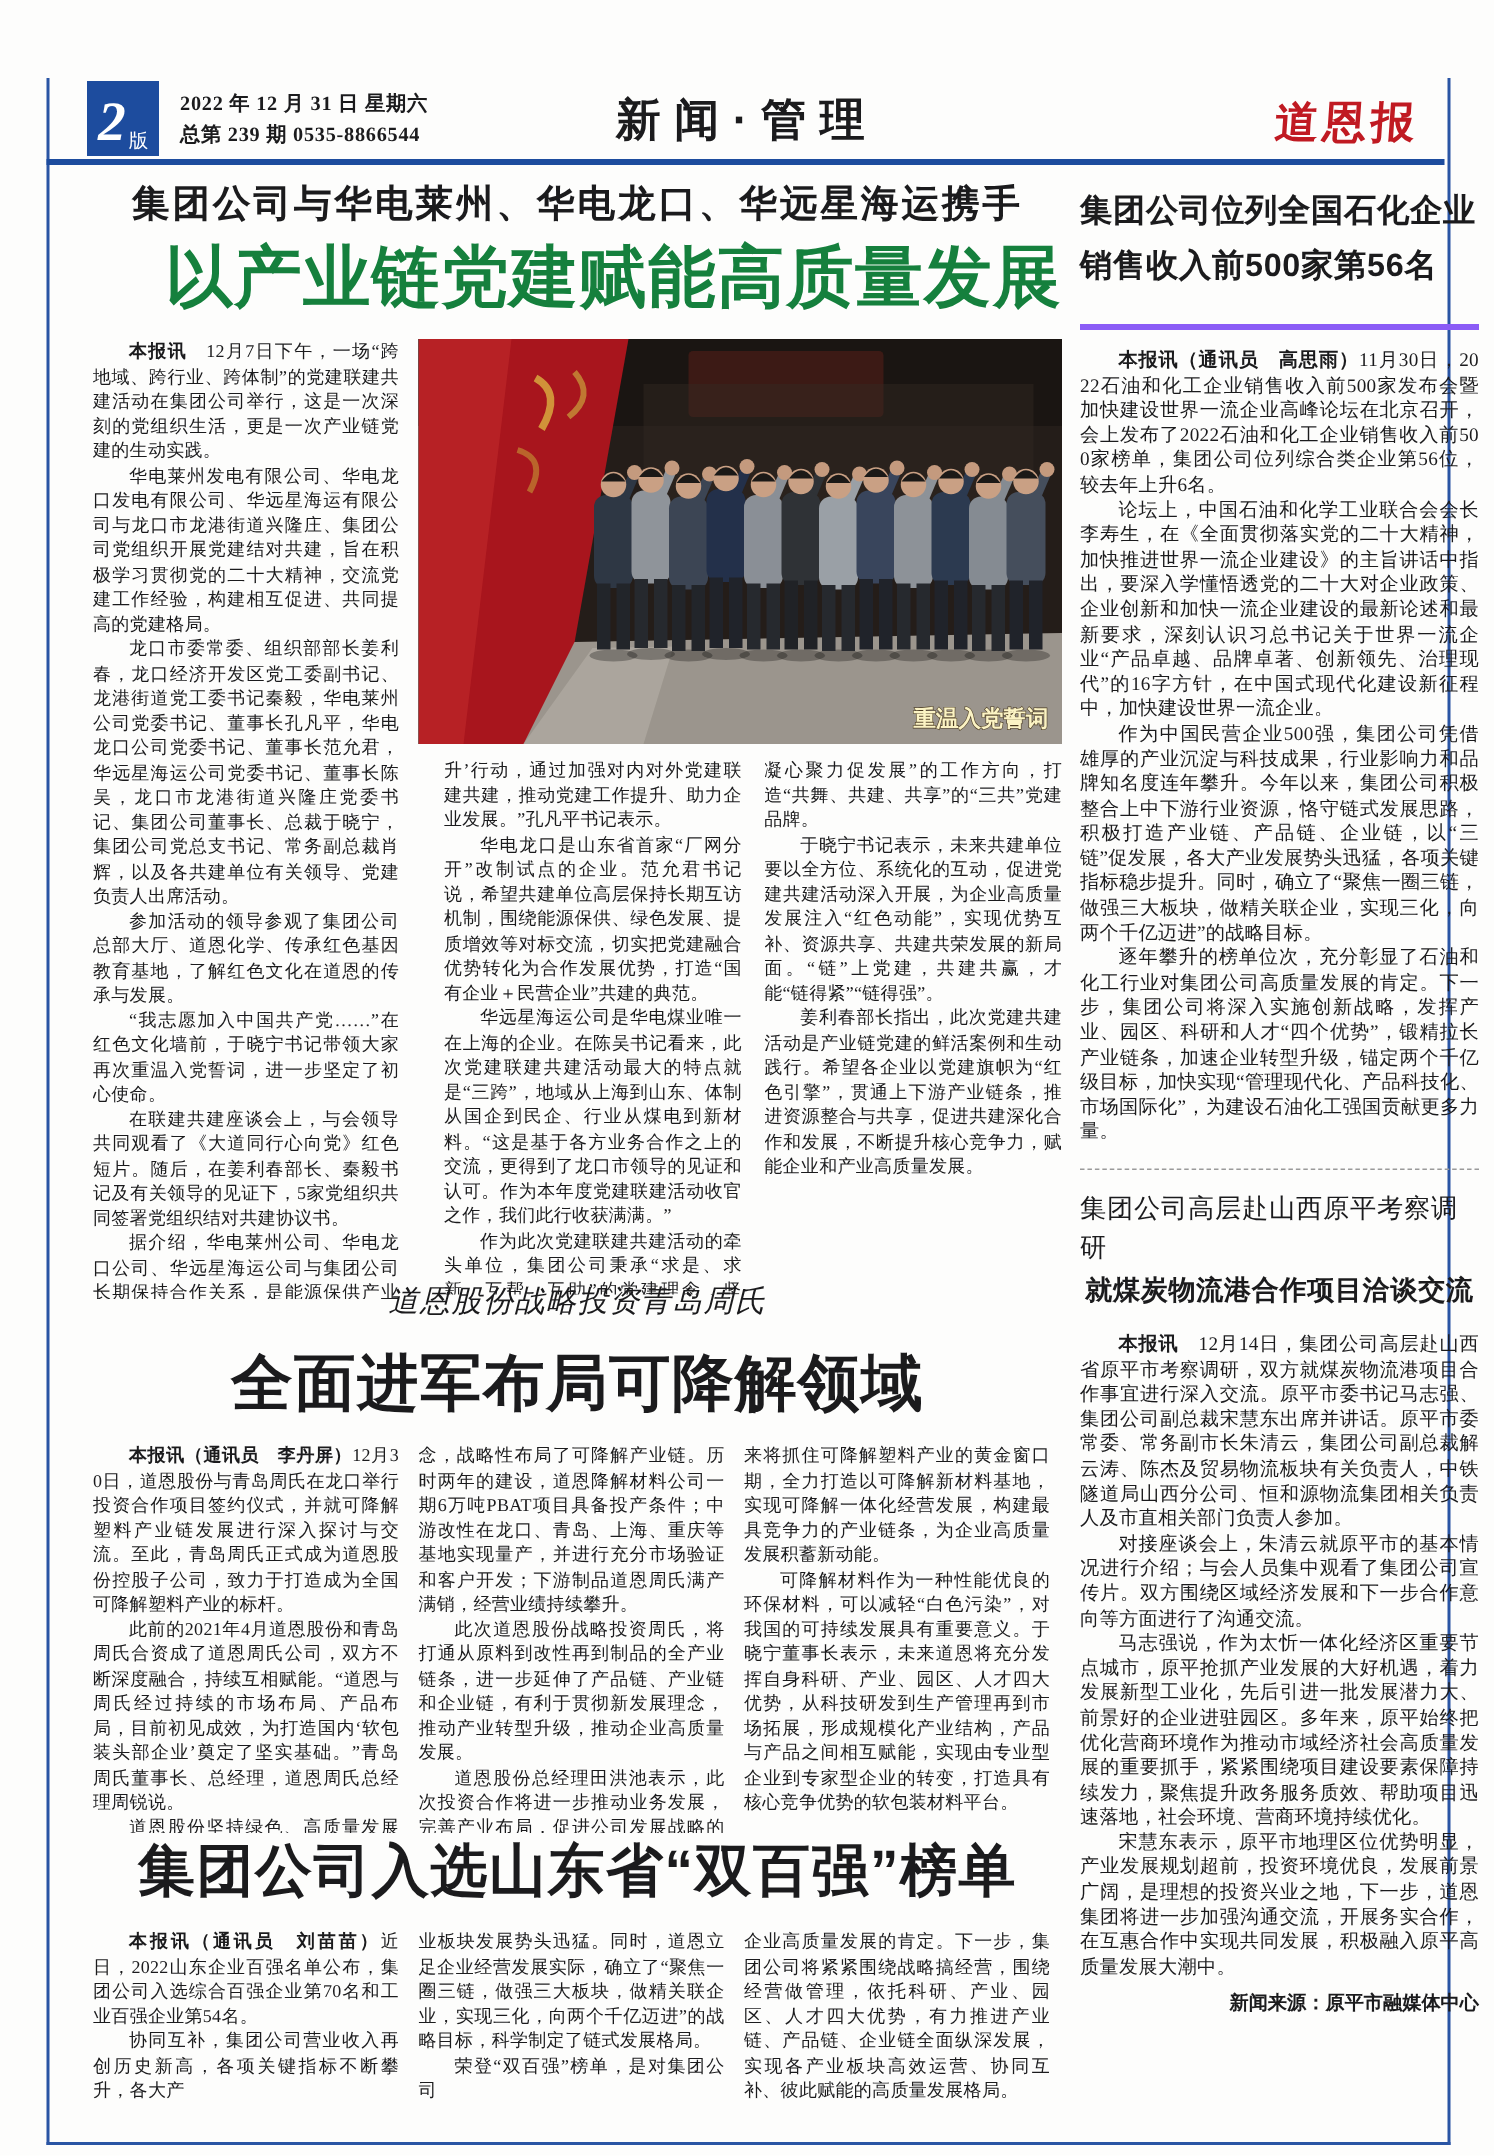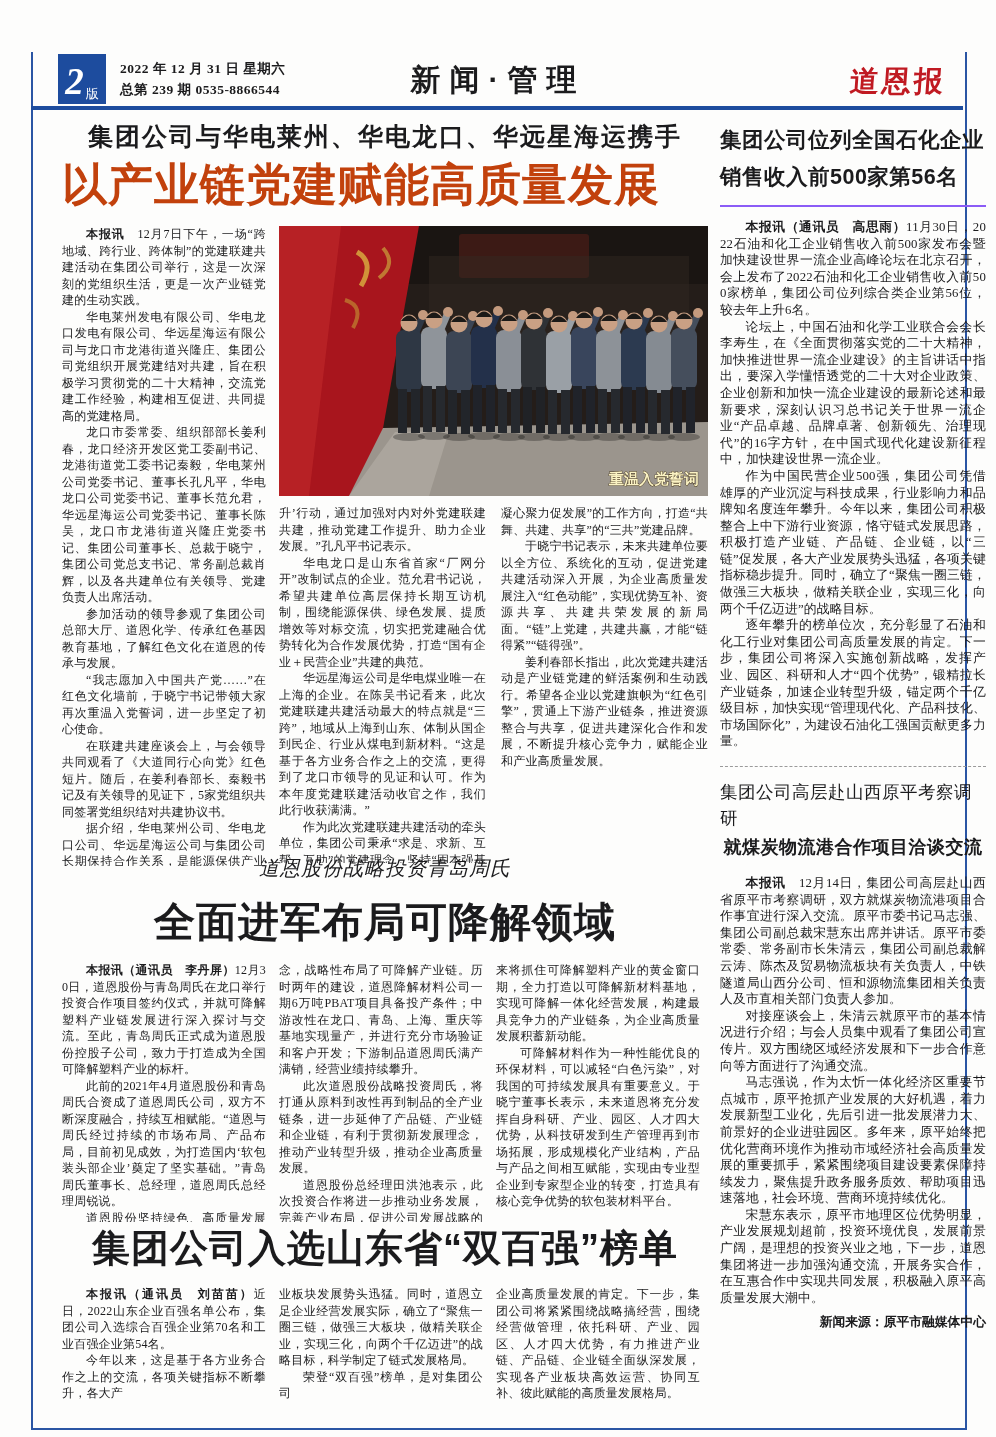--- a/index.html
+++ b/index.html
@@ -31,33 +31,33 @@
 
   
   .bodytext { font-size:12px; line-height:16.5px; letter-spacing:0.2px; }
   .para { margin:0; text-indent:2em; text-align:justify; word-break:break-all; }
   .para.cont { text-indent:0; }
   .para b { font-weight:bold; }
 
   
   .lead { position:absolute; left:62px; top:120px; width:646px; }
   .lead-kicker { text-align:center; font-weight:bold; font-size:25px; letter-spacing:2px; line-height:34px; }
-  .lead-title { text-align:left; color:#c2410c; font-family:"Liberation Sans","DejaVu Sans",sans-serif;
+  .lead-title { text-align:right; color:#15803d; font-family:"Liberation Sans","DejaVu Sans",sans-serif;
     font-weight:bold; font-size:45px; line-height:54px; letter-spacing:1px; margin-top:4px; }
   .lead-body { display:flex; gap:13px; margin-top:14px; }
   .lead-c1 { width:204px; height:640px; overflow:hidden; }
   .lead-right { width:429px; }
   .photo { display:block; width:429px; height:270px; background:#241d19; }
-  .subcols { display:flex; gap:15px; margin-top:9px; }
+  .subcols { display:flex; gap:15px; margin-top:9px;margin-left:17px; }
   .subcol { width:207px; height:358px; overflow:hidden; }
 
   
   .side { position:absolute; left:720px; top:122px; width:266px; }
   .rank-title { font-family:"Liberation Sans","DejaVu Sans",sans-serif; font-weight:bold;
-    font-size:21.5px; line-height:37px; letter-spacing:0.5px; padding-bottom:9px; border-bottom:2px solid #8b5cf6; }
+    font-size:21.5px; line-height:37px; letter-spacing:0.5px; padding-bottom:20px; border-bottom:4px solid #8b5cf6; }
   .side .bodytext { font-size:12.8px; line-height:16.6px; }
   .rank-body { margin-top:12px; }
   .side-divider { border:none; border-top:1px dashed #9a9a9a; margin:16px 0 12px 0; }
   .yp-kicker { font-size:17.5px; letter-spacing:0.5px; line-height:26px; }
   .yp-title { text-align:center; font-family:Liberation Sans, sans-serif;
     font-weight:bold; font-size:18px; letter-spacing:0.5px; line-height:28px; margin-top:2px; }
   .yp-body { margin-top:14px; }
   .source { text-align:right; font-weight:bold; font-size:12.8px; margin-top:8px;
     font-family:Liberation Serif, serif; }
 
@@ -314,21 +314,21 @@
           <p class="para">可降解材料作为一种性能优良的环保材料，可以减轻“白色污染”，对我国的可持续发展具有重要意义。于晓宁董事长表示，未来道恩将充分发挥自身科研、产业、园区、人才四大优势，从科技研发到生产管理再到市场拓展，形成规模化产业结构，产品与产品之间相互赋能，实现由专业型企业到专家型企业的转变，打造具有核心竞争优势的软包装材料平台。</p>
         </div>
     </div>
   </div>
 
   <div class="sbq">
     <div class="sbq-title">集团公司入选山东省“双百强”榜单</div>
     <div class="cols3">
       <div class="col3 bodytext">
           <p class="para"><b>本报讯（通讯员　刘苗苗）</b>近日，2022山东企业百强名单公布，集团公司入选综合百强企业第70名和工业百强企业第54名。</p>
-          <p class="para">今年以来，这是基于各方业务合作之上的交流，各项关键指标不断攀升，各大产</p>
+          <p class="para">协同互补，集团公司营业收入再创历史新高，各项关键指标不断攀升，各大产</p>
         </div>
       <div class="col3 bodytext">
           <p class="para cont">业板块发展势头迅猛。同时，道恩立足企业经营发展实际，确立了“聚焦一圈三链，做强三大板块，做精关联企业，实现三化，向两个千亿迈进”的战略目标，科学制定了链式发展格局。</p>
           <p class="para">荣登“双百强”榜单，是对集团公司</p>
         </div>
       <div class="col3 bodytext">
           <p class="para cont">企业高质量发展的肯定。下一步，集团公司将紧紧围绕战略搞经营，围绕经营做管理，依托科研、产业、园区、人才四大优势，有力推进产业链、产品链、企业链全面纵深发展，实现各产业板块高效运营、协同互补、彼此赋能的高质量发展格局。</p>
         </div>
     </div>
   </div>

